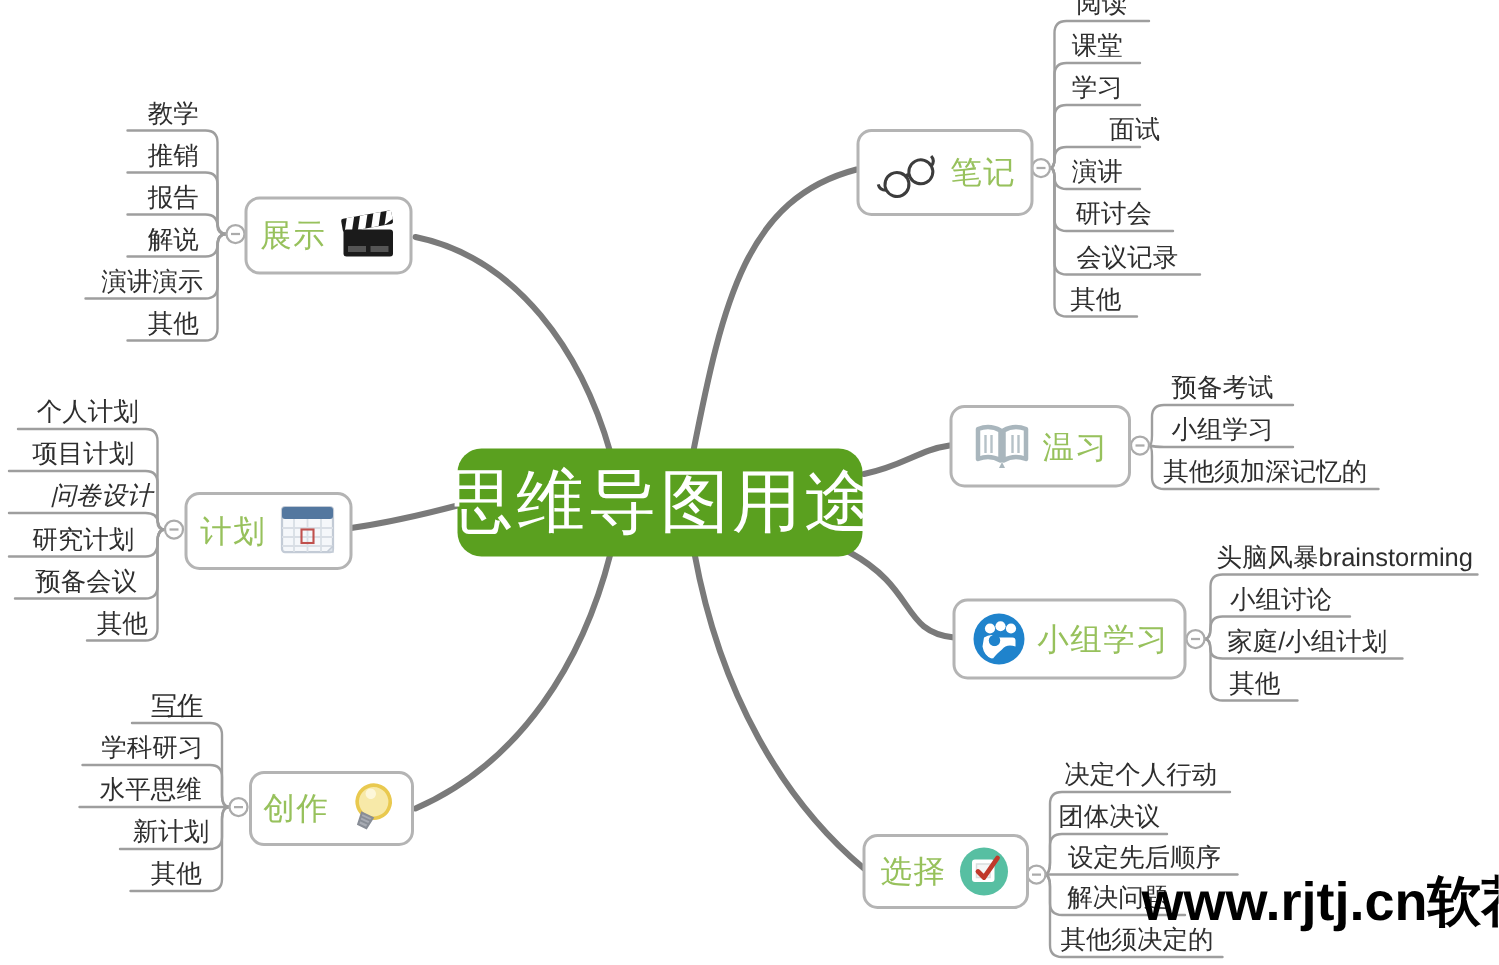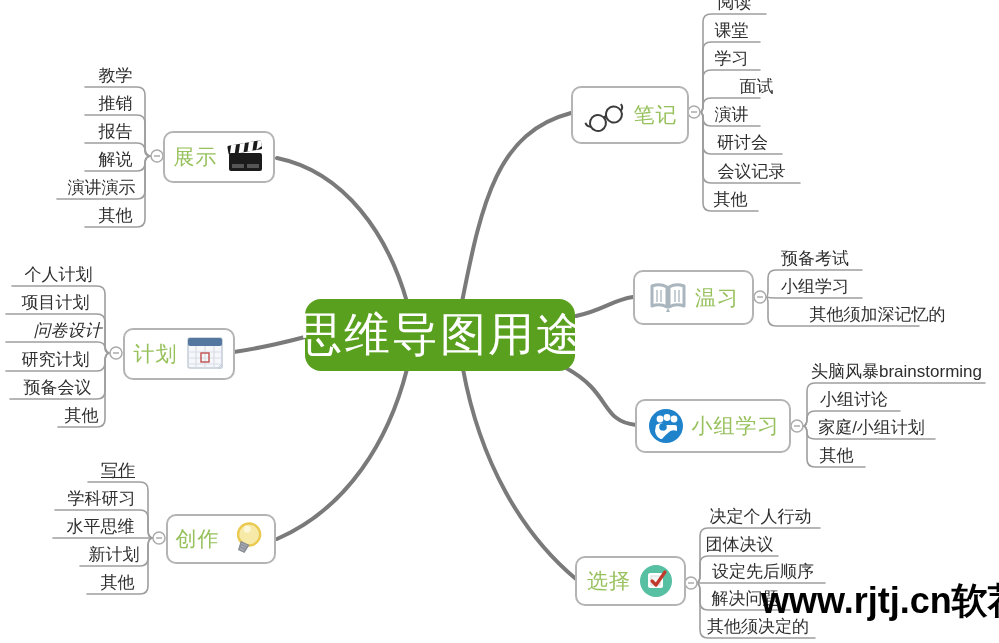--- a/index.html
+++ b/index.html
@@ -227,21 +227,21 @@
   <div class="child" style="left:703px;top:20px;width:57px;">课堂</div>
   <div class="child" style="left:703px;top:48px;width:57px;">学习</div>
   <div class="child" style="left:703px;top:76px;width:57px;margin-left:25px;">面试</div>
   <div class="child" style="left:703px;top:104px;width:57px;">演讲</div>
   <div class="child" style="left:703px;top:132px;width:79px;">研讨会</div>
   <div class="child" style="left:703px;top:161px;width:97px;">会议记录</div>
   <div class="child" style="left:703px;top:189px;width:55px;">其他</div>
 
   <div class="child" style="left:768px;top:248px;width:94px;">预备考试</div>
   <div class="child" style="left:768px;top:276px;width:94px;">小组学习</div>
-  <div class="child" style="left:768px;top:304px;width:151px;padding-left:34px;">其他须加深记忆的</div>
+  <div class="child" style="left:768px;top:304px;width:151px;">其他须加深记忆的</div>
 
   <div class="child" style="left:808px;top:361px;width:177px;">头脑风暴brainstorming</div>
   <div class="child" style="left:808px;top:389px;width:92px;">小组讨论</div>
   <div class="child" style="left:808px;top:417px;width:127px;">家庭/小组计划</div>
   <div class="child" style="left:808px;top:445px;width:57px;">其他</div>
 
   <div class="child" style="left:701px;top:506px;width:119px;">决定个人行动</div>
   <div class="child" style="left:701px;top:534px;width:77px;">团体决议</div>
   <div class="child" style="left:701px;top:561px;width:124px;">设定先后顺序</div>
   <div class="child" style="left:701px;top:588px;width:89px;">解决问题</div>

